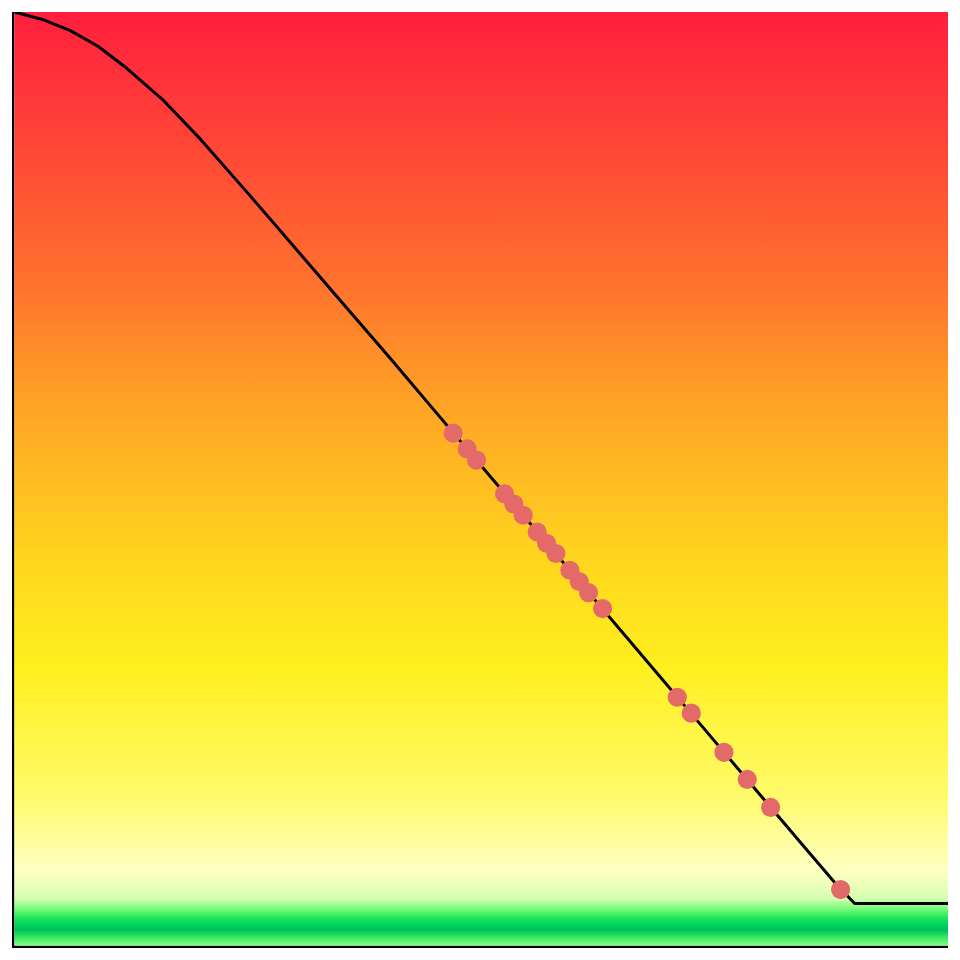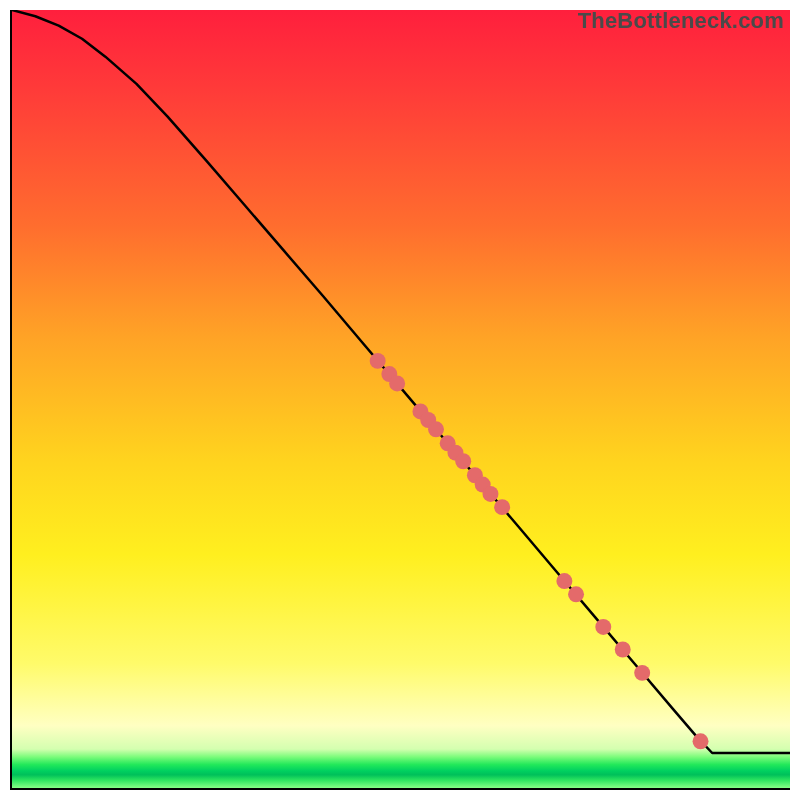--- a/index.html
+++ b/index.html
@@ -95,15 +95,14 @@
           <circle cx="491.40" cy="498.42" r="8" fill="#e46a6a"></circle>
           <circle cx="553.80" cy="572.52" r="8" fill="#e46a6a"></circle>
           <circle cx="565.50" cy="585.78" r="8" fill="#e46a6a"></circle>
           <circle cx="592.80" cy="618.54" r="8" fill="#e46a6a"></circle>
           <circle cx="612.30" cy="641.16" r="8" fill="#e46a6a"></circle>
           <circle cx="631.80" cy="664.56" r="8" fill="#e46a6a"></circle>
           <circle cx="690.30" cy="733.20" r="8" fill="#e46a6a"></circle>
         </g>
     </svg>
 
-    <div class="watermark">TheBottleneck.com</div>
   </div>
 </div>
 
 </body></html>

